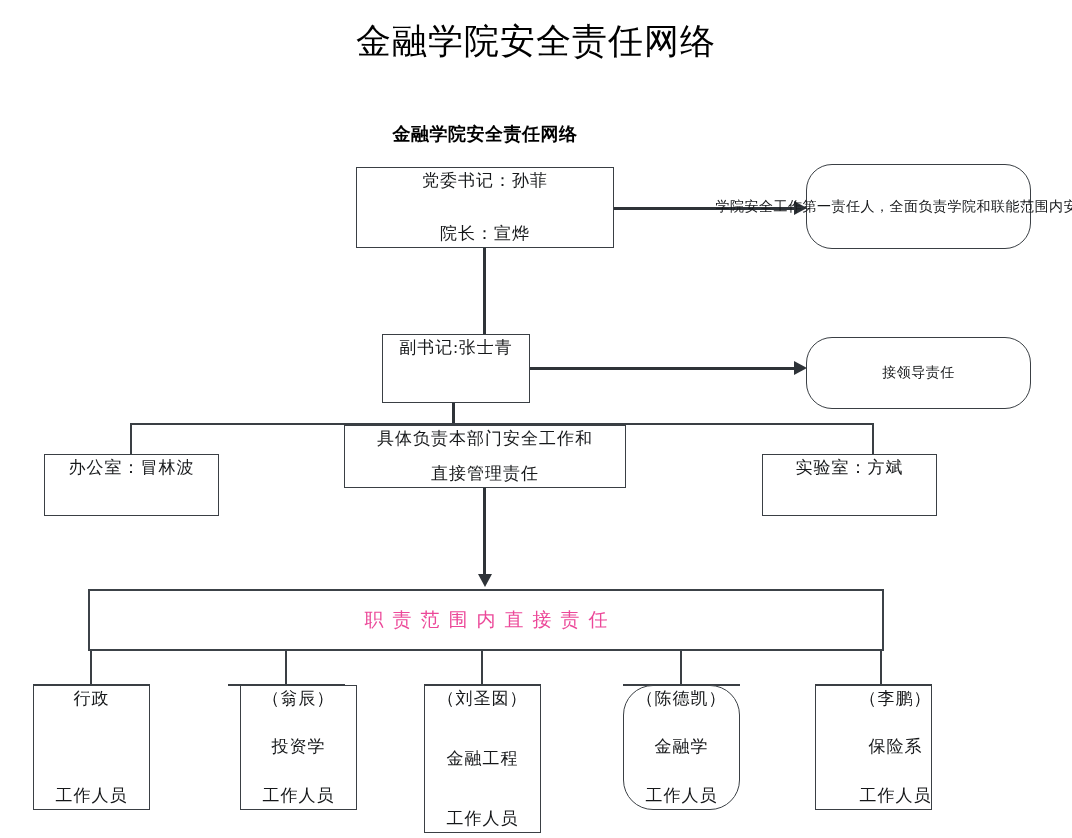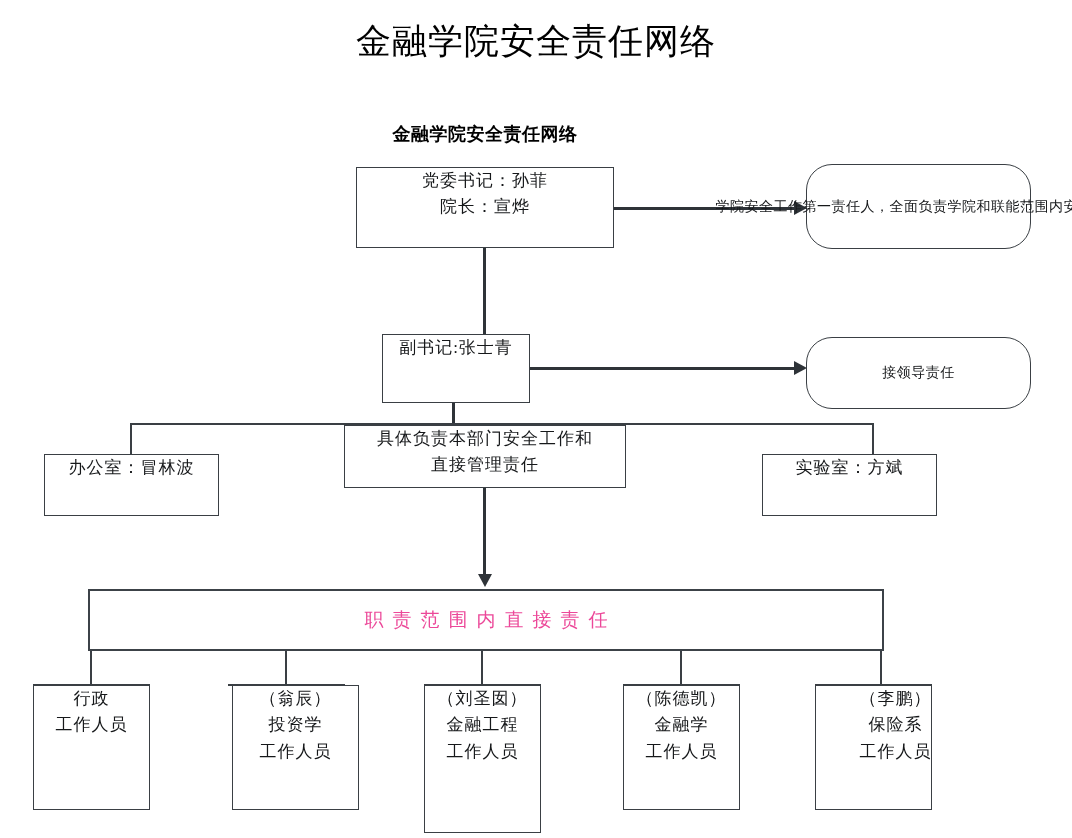--- a/index.html
+++ b/index.html
@@ -48,21 +48,21 @@
 
   
   .box {
     position: absolute;
     box-sizing: border-box;
     border: 1.5px solid #3a3f44;
     background: #ffffff;
     display: flex;
     flex-direction: column;
     align-items: center;
-    justify-content: flex-start;
+    justify-content: space-between;
     text-align: center;
     font-size: 17px;
     line-height: 1.55;
     color: #16181a;
     letter-spacing: 1px;
   }
   .box .ln { display: block; white-space: nowrap; }
 
   .roundbox {
     position: absolute;
@@ -198,33 +198,33 @@
   <div class="hline" style="left:424px; top:684px; width:117px; height:2px;"></div>
   <div class="hline" style="left:623px; top:684px; width:117px; height:2px;"></div>
   <div class="hline" style="left:815px; top:684px; width:117px; height:2px;"></div>
 
   <div class="box" style="left:33px; top:685px; width:117px; height:125px;">
     <span class="ln">行政</span>
     <span class="ln">工作人员</span>
 
   </div>
 
-  <div class="box" style="left:232px; top:685px; width:127px; height:125px;">
+  <div class="box" style="left:240px; top:685px; width:117px; height:125px;">
     <span class="ln">（翁辰）</span>
     <span class="ln">投资学</span>
     <span class="ln">工作人员</span>
   </div>
 
   <div class="box" style="left:424px; top:685px; width:117px; height:148px;">
     <span class="ln">（刘圣囡）</span>
     <span class="ln">金融工程</span>
     <span class="ln">工作人员</span>
   </div>
 
-  <div class="box" style="left:623px; top:685px; width:117px; height:125px;">
+  <div class="box" style="left:623px; top:685px; width:117px; height:125px;border-radius:30px;">
     <span class="ln">（陈德凯）</span>
     <span class="ln">金融学</span>
     <span class="ln">工作人员</span>
   </div>
 
   <div class="box" style="left:815px; top:685px; width:117px; height:125px;padding-left:44px;">
     <span class="ln">（李鹏）</span>
     <span class="ln">保险系</span>
     <span class="ln">工作人员</span>
   </div>

